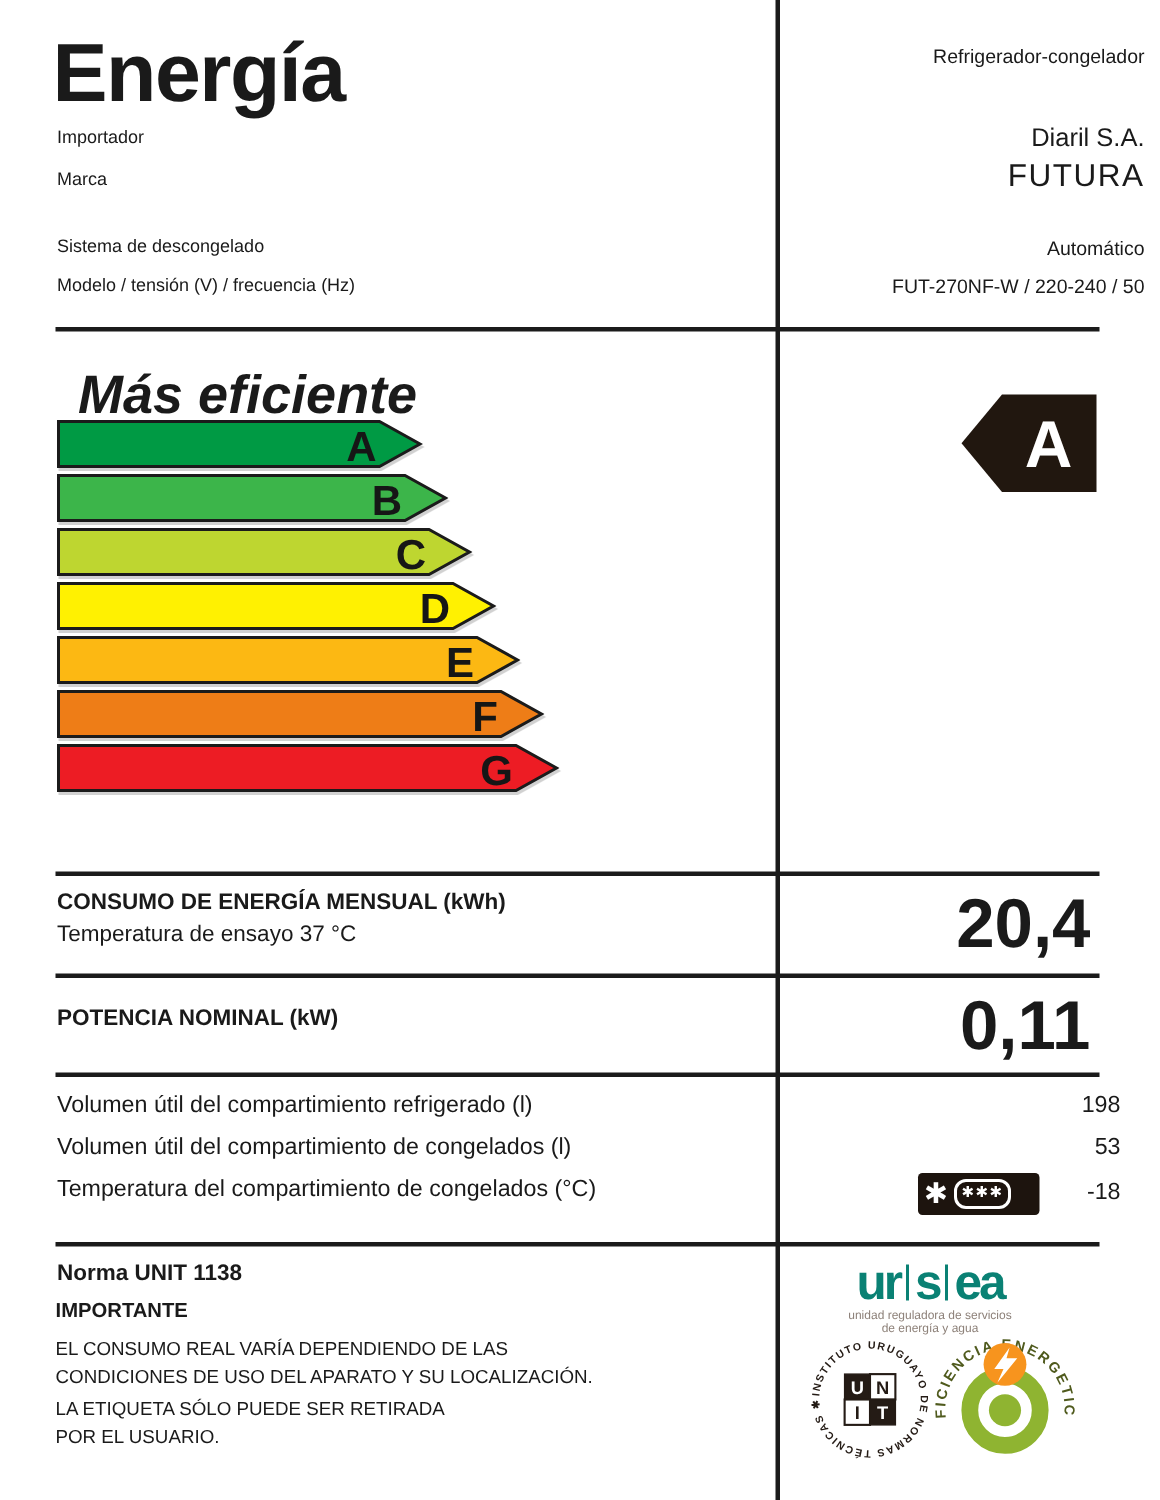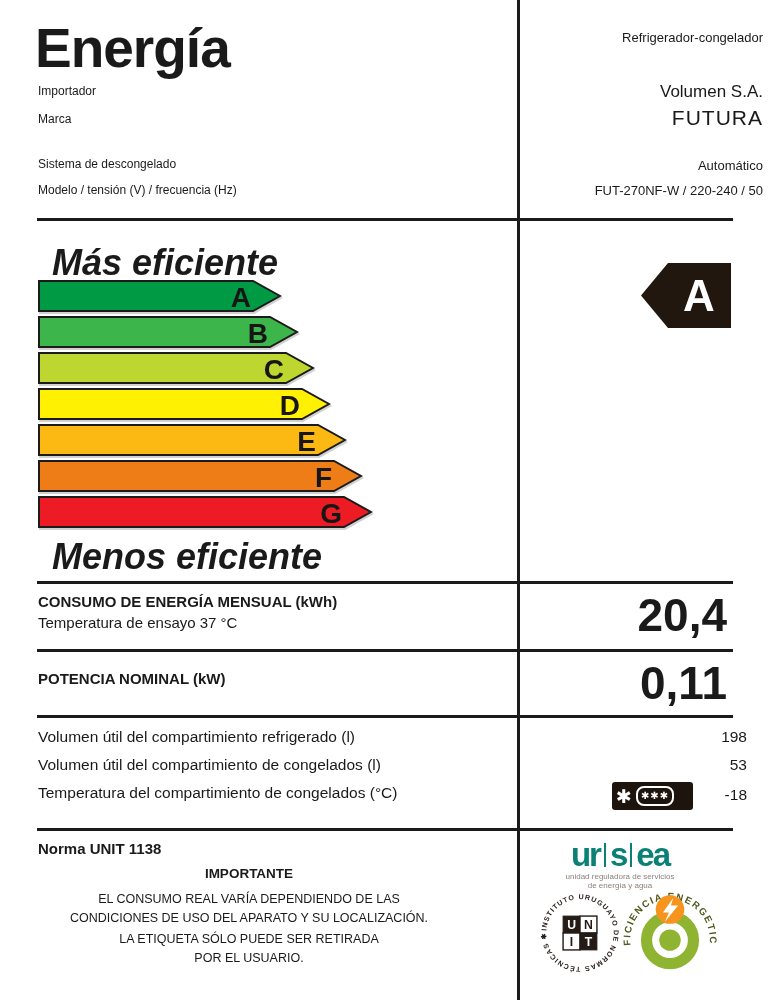--- a/index.html
+++ b/index.html
@@ -19,21 +19,21 @@
   .sec-label{left:38px;font-size:15px;font-weight:bold;}
   .sec-sub{left:38px;font-size:15px;}
   .vrow{left:38px;font-size:15.5px;}
   .vval{right:26px;font-size:15.5px;text-align:right;}
   .freezer{position:absolute;left:612px;top:782px;width:81px;height:28px;background:#1d140e;
            border-radius:3px;display:flex;align-items:center;}
   .freezer .bigstar{color:#fff;font-size:19px;line-height:19px;margin-left:4px;}
   .freezer .starbox{margin-left:4px;border:2px solid #fff;border-radius:8px;height:16px;
            display:flex;align-items:center;padding:0 3px;}
   .freezer .starbox span{color:#fff;font-size:10px;letter-spacing:1px;line-height:10px;}
-  .foot-center{position:absolute;left:37px;width:424px;text-align:center;}
+  .foot-center{position:absolute;left:37px;width:424px;}
   .note{white-space:pre-line;font-size:12.5px;line-height:19px;}
   .ursea{position:absolute;left:552px;top:840px;width:136px;display:flex;align-items:center;justify-content:center;}
   .ursea .w{font-size:33px;font-weight:bold;color:#0a8174;letter-spacing:-2px;line-height:30px;}
   .ursea .sep{width:2px;height:24px;background:#0a8174;margin:0 4px;}
   .ursea-tag{position:absolute;left:540px;top:872px;width:160px;text-align:center;
              font-size:8px;line-height:9px;color:#8d8179;}
 </style>
 </head>
 <body>
 
@@ -46,21 +46,21 @@
   <div class="hr" style="top:715px"></div>
   <div class="hr" style="top:828px"></div>
 
   <div class="t title">Energía</div>
   <div class="t fs16" style="left:38px;top:84px">Importador</div>
   <div class="t fs16" style="left:38px;top:112px">Marca</div>
   <div class="t fs16" style="left:38px;top:157px">Sistema de descongelado</div>
   <div class="t fs16" style="left:38px;top:183px">Modelo / tensión (V) / frecuencia (Hz)</div>
 
   <div class="t rcol fs15" style="top:30px">Refrigerador-congelador</div>
-  <div class="t rcol" style="top:82px;font-size:17px">Volumen S.A.</div>
+  <div class="t rcol" style="top:82px;font-size:17px">Diaril S.A.</div>
   <div class="t rcol brand" style="top:106px">FUTURA</div>
   <div class="t rcol fs15" style="top:158px">Automático</div>
   <div class="t rcol fs15" style="top:183px">FUT-270NF-W / 220-240 / 50</div>
 
   <div class="t scale-head" style="top:242px">Más eficiente</div>
   <div class="bars">
       <svg width="244" height="32" style="top: 0px;">
         <polygon points="1,1 215,1 242,16 215,31 1,31" fill="#009a44" stroke="#1b1b1b" stroke-width="2"></polygon>
         <text x="213" y="27" text-anchor="end" font-family="Liberation Sans, sans-serif" font-size="28" font-weight="bold" fill="#161616">A</text>
       </svg>
@@ -82,21 +82,20 @@
       </svg>
       <svg width="325" height="32" style="top: 180px;">
         <polygon points="1,1 296,1 323,16 296,31 1,31" fill="#ee7d17" stroke="#1b1b1b" stroke-width="2"></polygon>
         <text x="294" y="27" text-anchor="end" font-family="Liberation Sans, sans-serif" font-size="28" font-weight="bold" fill="#161616">F</text>
       </svg>
       <svg width="335" height="32" style="top: 216px;">
         <polygon points="1,1 306,1 333,16 306,31 1,31" fill="#ed1c24" stroke="#1b1b1b" stroke-width="2"></polygon>
         <text x="304" y="27" text-anchor="end" font-family="Liberation Sans, sans-serif" font-size="28" font-weight="bold" fill="#161616">G</text>
       </svg>
     </div>
-  <div class="t scale-head" style="top:536px">Menos eficiente</div>
 
   <svg style="position:absolute;left:640px;top:262px" width="92" height="67">
     <polygon points="28,1 91,1 91,66 28,66 1,33.5" fill="#21170f"></polygon>
     <text x="59" y="49" text-anchor="middle" font-family="Liberation Sans, sans-serif" font-size="44" font-weight="bold" fill="#ffffff">A</text>
   </svg>
 
   <div class="t sec-label" style="top:593px">CONSUMO DE ENERGÍA MENSUAL (kWh)</div>
   <div class="t sec-sub" style="top:614px">Temperatura de ensayo  37 °C</div>
   <div class="t big-num" style="top:588px">20,4</div>
 

